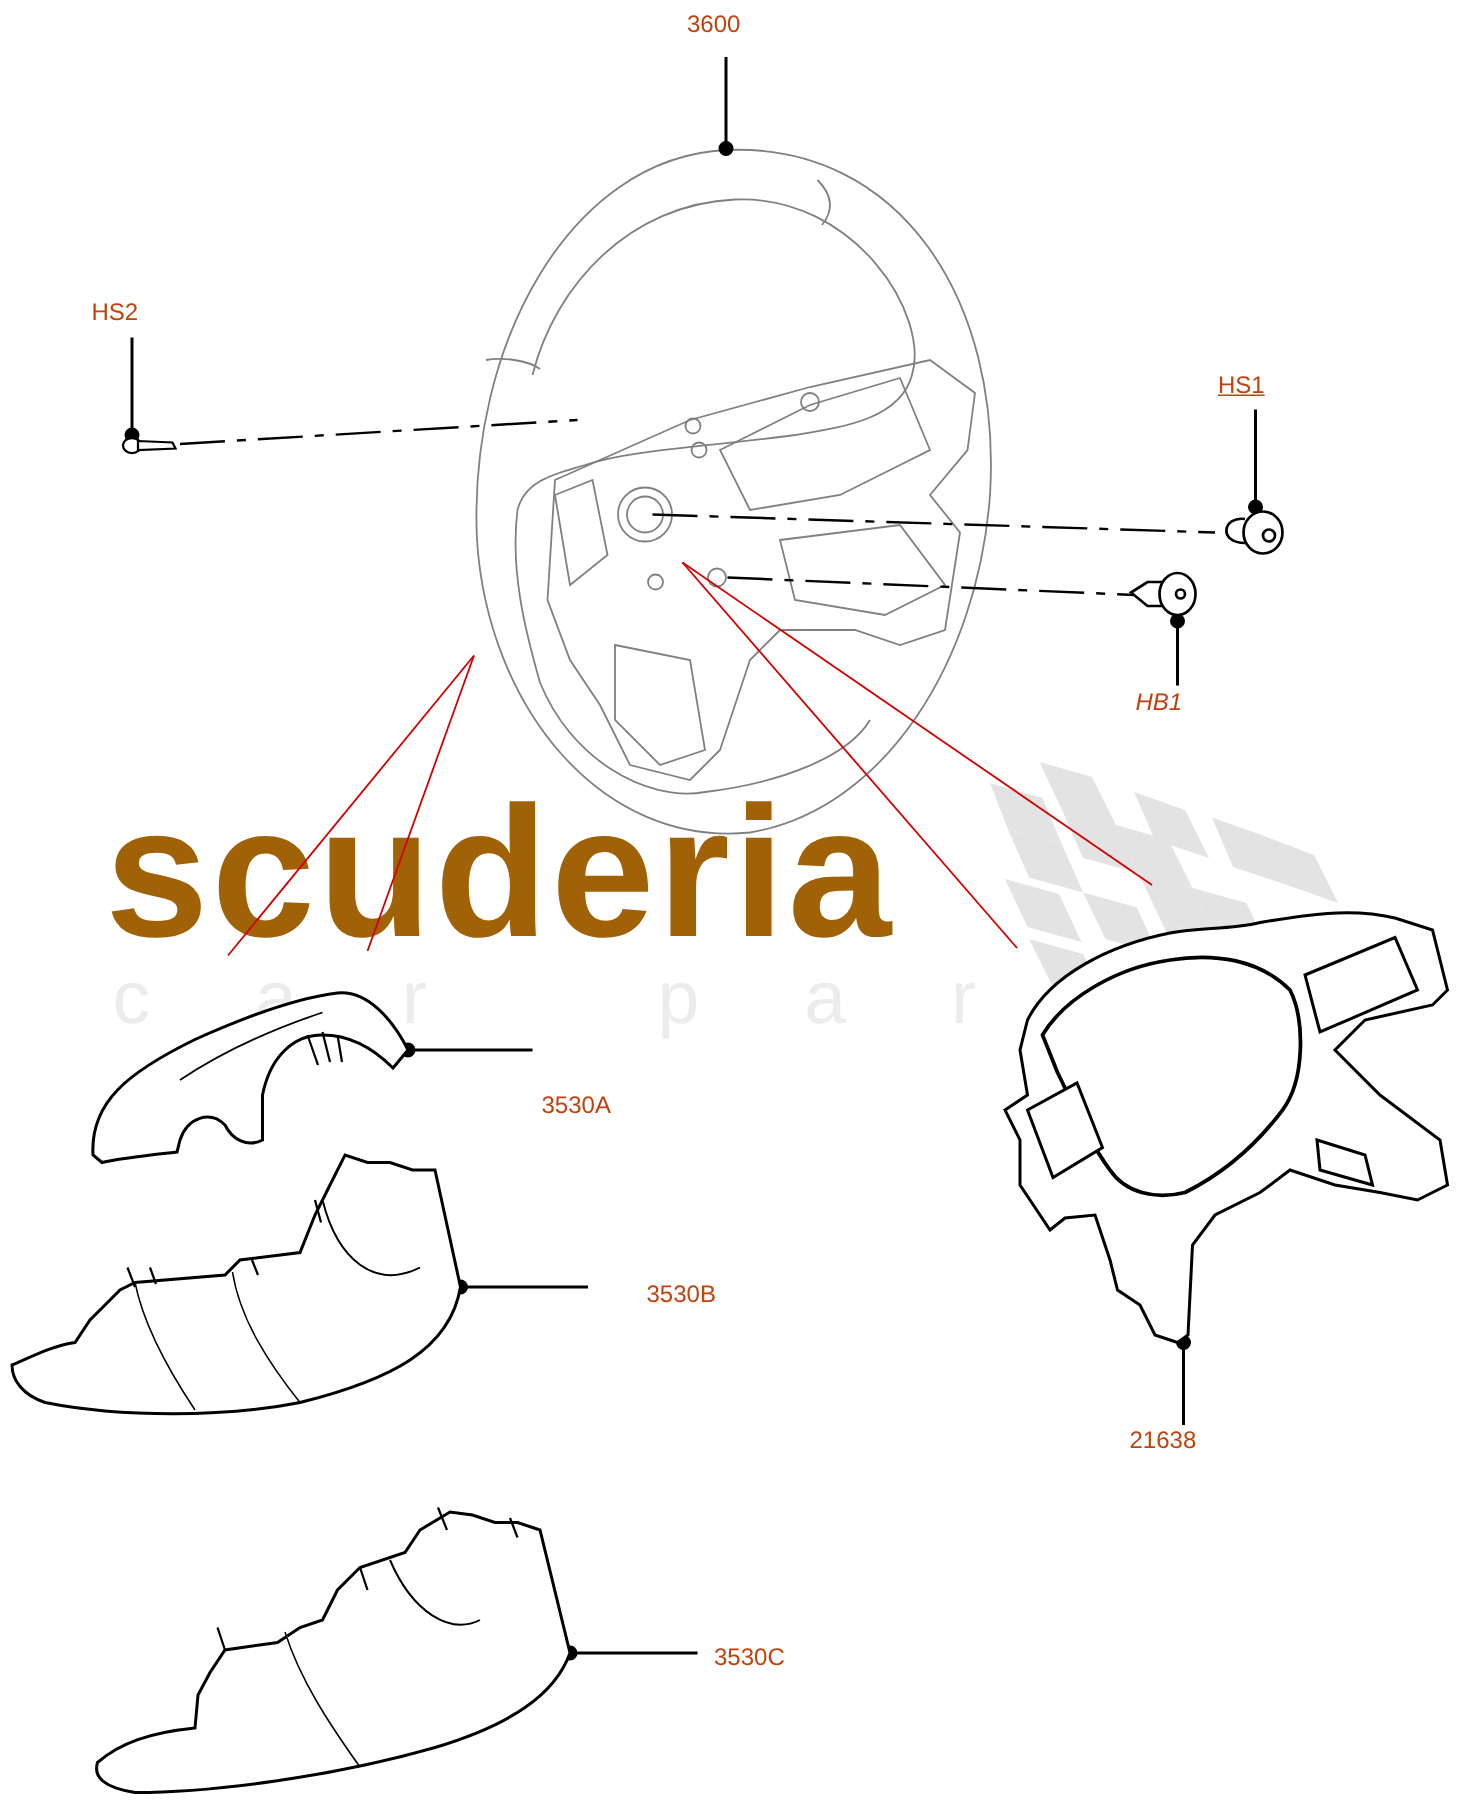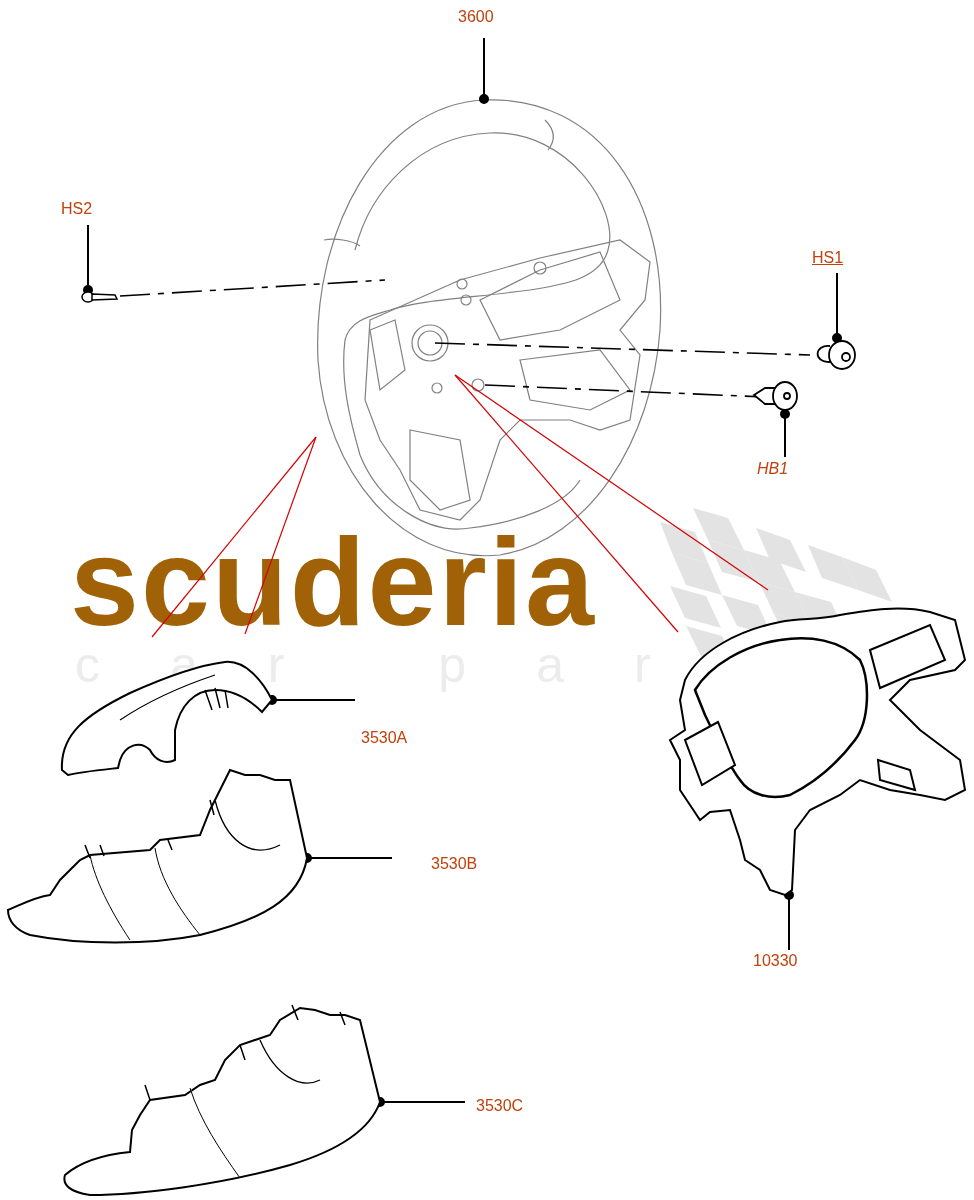--- a/index.html
+++ b/index.html
@@ -133,13 +133,13 @@
   </g>
 </svg>
 
 <div class="label" style="left:458px;top:9px;">3600</div>
 <div class="label" style="left:61px;top:201px;text-align:right;">HS2</div>
 <div class="label" style="left:812px;top:250px;text-decoration:underline;">HS1</div>
 <div class="label" style="left:757px;top:461px;font-style:italic;">HB1</div>
 <div class="label" style="left:361px;top:730px;">3530A</div>
 <div class="label" style="left:395px;top:856px;margin-left:36px;">3530B</div>
 <div class="label" style="left:476px;top:1098px;">3530C</div>
-<div class="label" style="left:753px;top:953px;">10330</div>
+<div class="label" style="left:753px;top:953px;">21638</div>
 
 </body></html>

